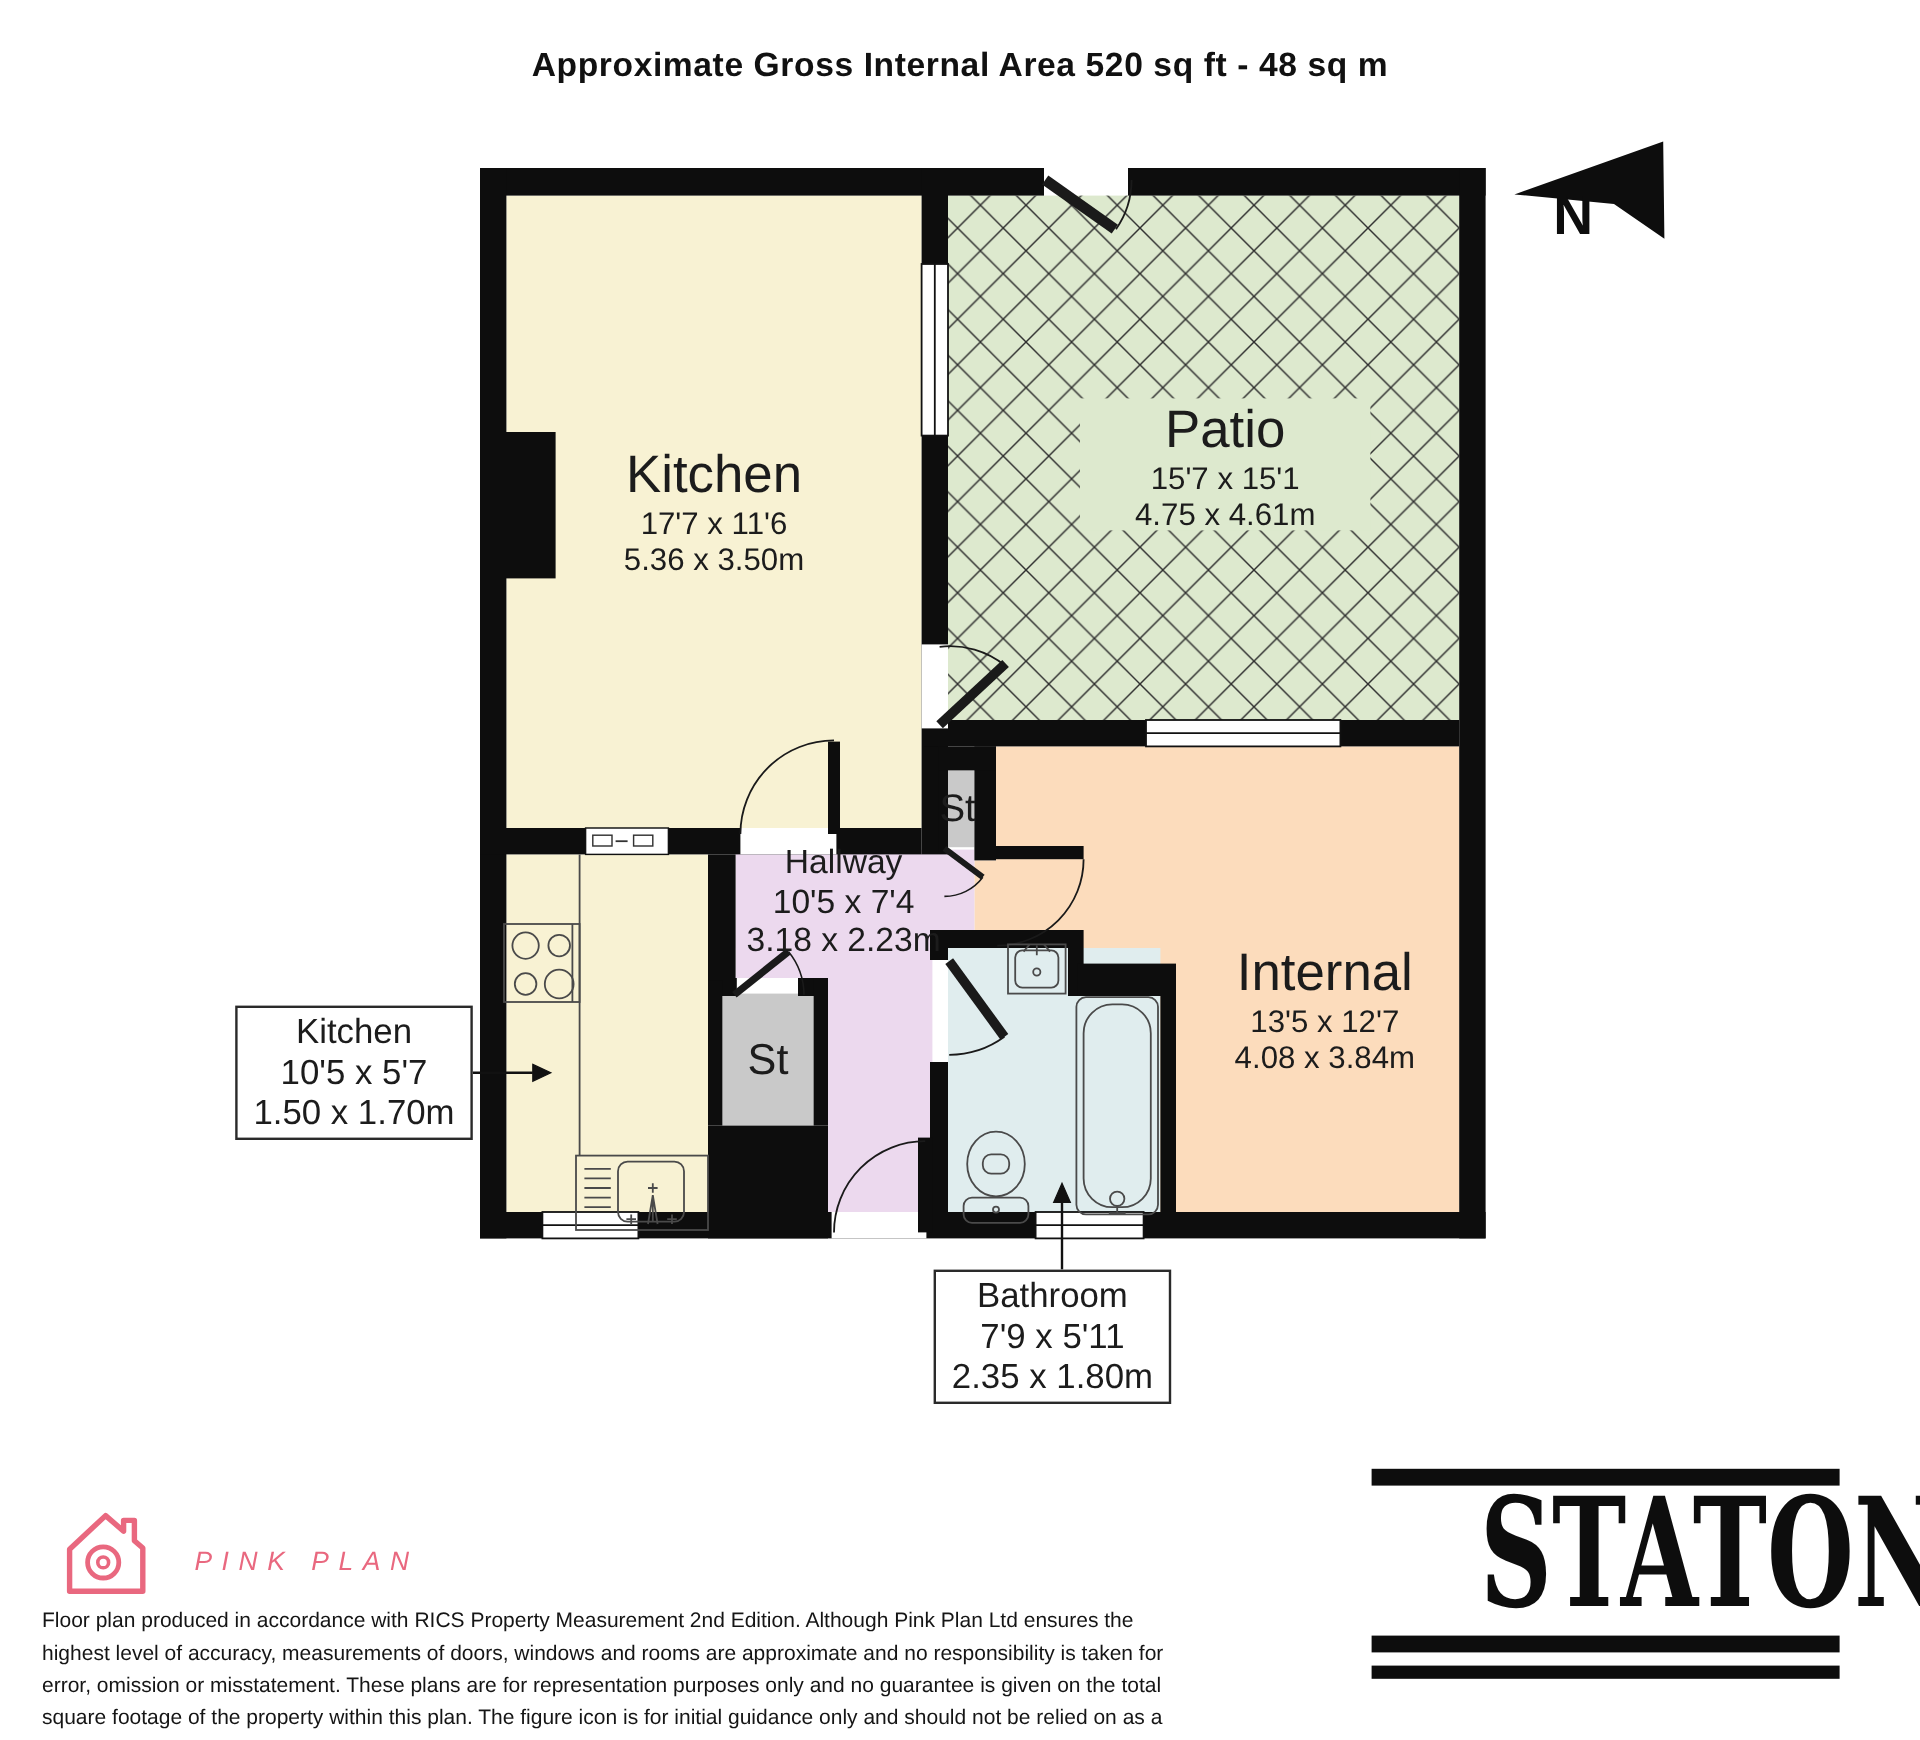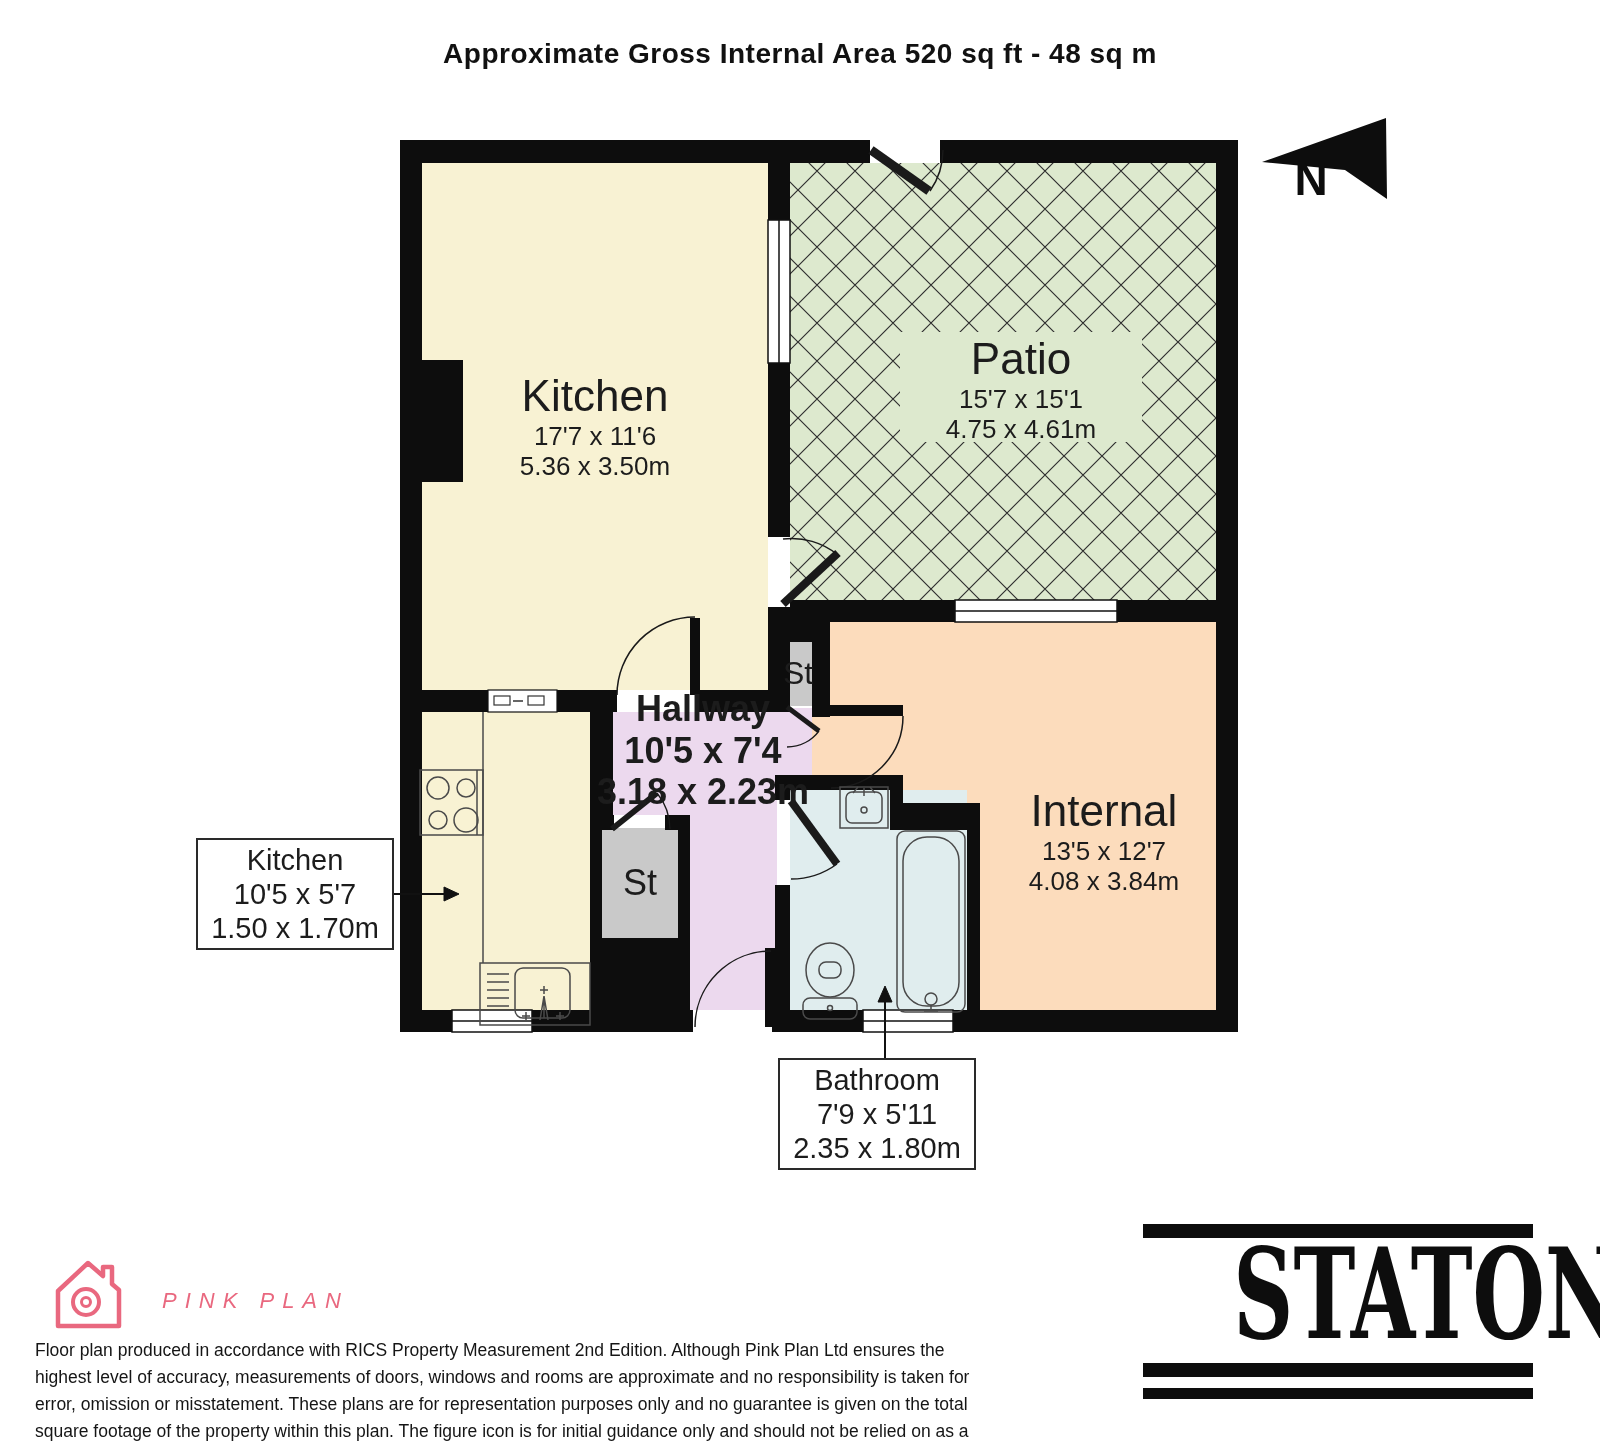--- a/index.html
+++ b/index.html
@@ -4,21 +4,21 @@
 <style>
   html,body{margin:0;padding:0;background:#ffffff;}
   #page{position:relative;width:1600px;height:1450px;background:#fff;overflow:hidden;
         font-family:"Liberation Sans",sans-serif;color:#1a1a1a;}
   #plan-svg{position:absolute;left:0;top:0;width:1600px;height:1450px;}
   .title{position:absolute;left:0;top:38px;width:1600px;text-align:center;
          font-size:28px;font-weight:bold;letter-spacing:0.5px;color:#111;}
   .rlabel{position:absolute;transform:translate(-50%,-50%);text-align:center;
           white-space:nowrap;color:#1c1c1c;line-height:1.13;}
   .rlabel div{margin:1px 0;}
-  .f34{font-size:44px;} .f33{font-size:26px;} .f30{font-size:36px;font-weight:bold;} .f36{font-size:36px;} .f32{font-size:32px;}
+  .f34{font-size:44px;} .f33{font-size:26px;} .f30{font-size:28px;} .f36{font-size:36px;} .f32{font-size:32px;}
   .callout{position:absolute;background:#ffffff;border:2px solid #2a2a2a;
            display:flex;flex-direction:column;align-items:center;justify-content:center;
            text-align:right;font-size:29px;line-height:34px;color:#1c1c1c;}
   .north-n{position:absolute;transform:translate(-50%,-50%);font-size:46px;font-weight:bold;color:#0d0d0d;}
   .pinkplan-text{position:absolute;left:162px;top:1288px;font-size:22px;letter-spacing:8px;
                  color:var(--brand-pink,#e9687f);font-weight:400;font-style:italic;}
   .disclaimer{position:absolute;left:35px;top:1337px;width:948px;font-size:17.5px;
               line-height:27px;color:#151515;}
   .statons{position:absolute;left:1118px;top:1215px;width:436px;height:200px;}
   .statons .bar{position:absolute;left:25px;width:390px;background:#0d0d0d;}

